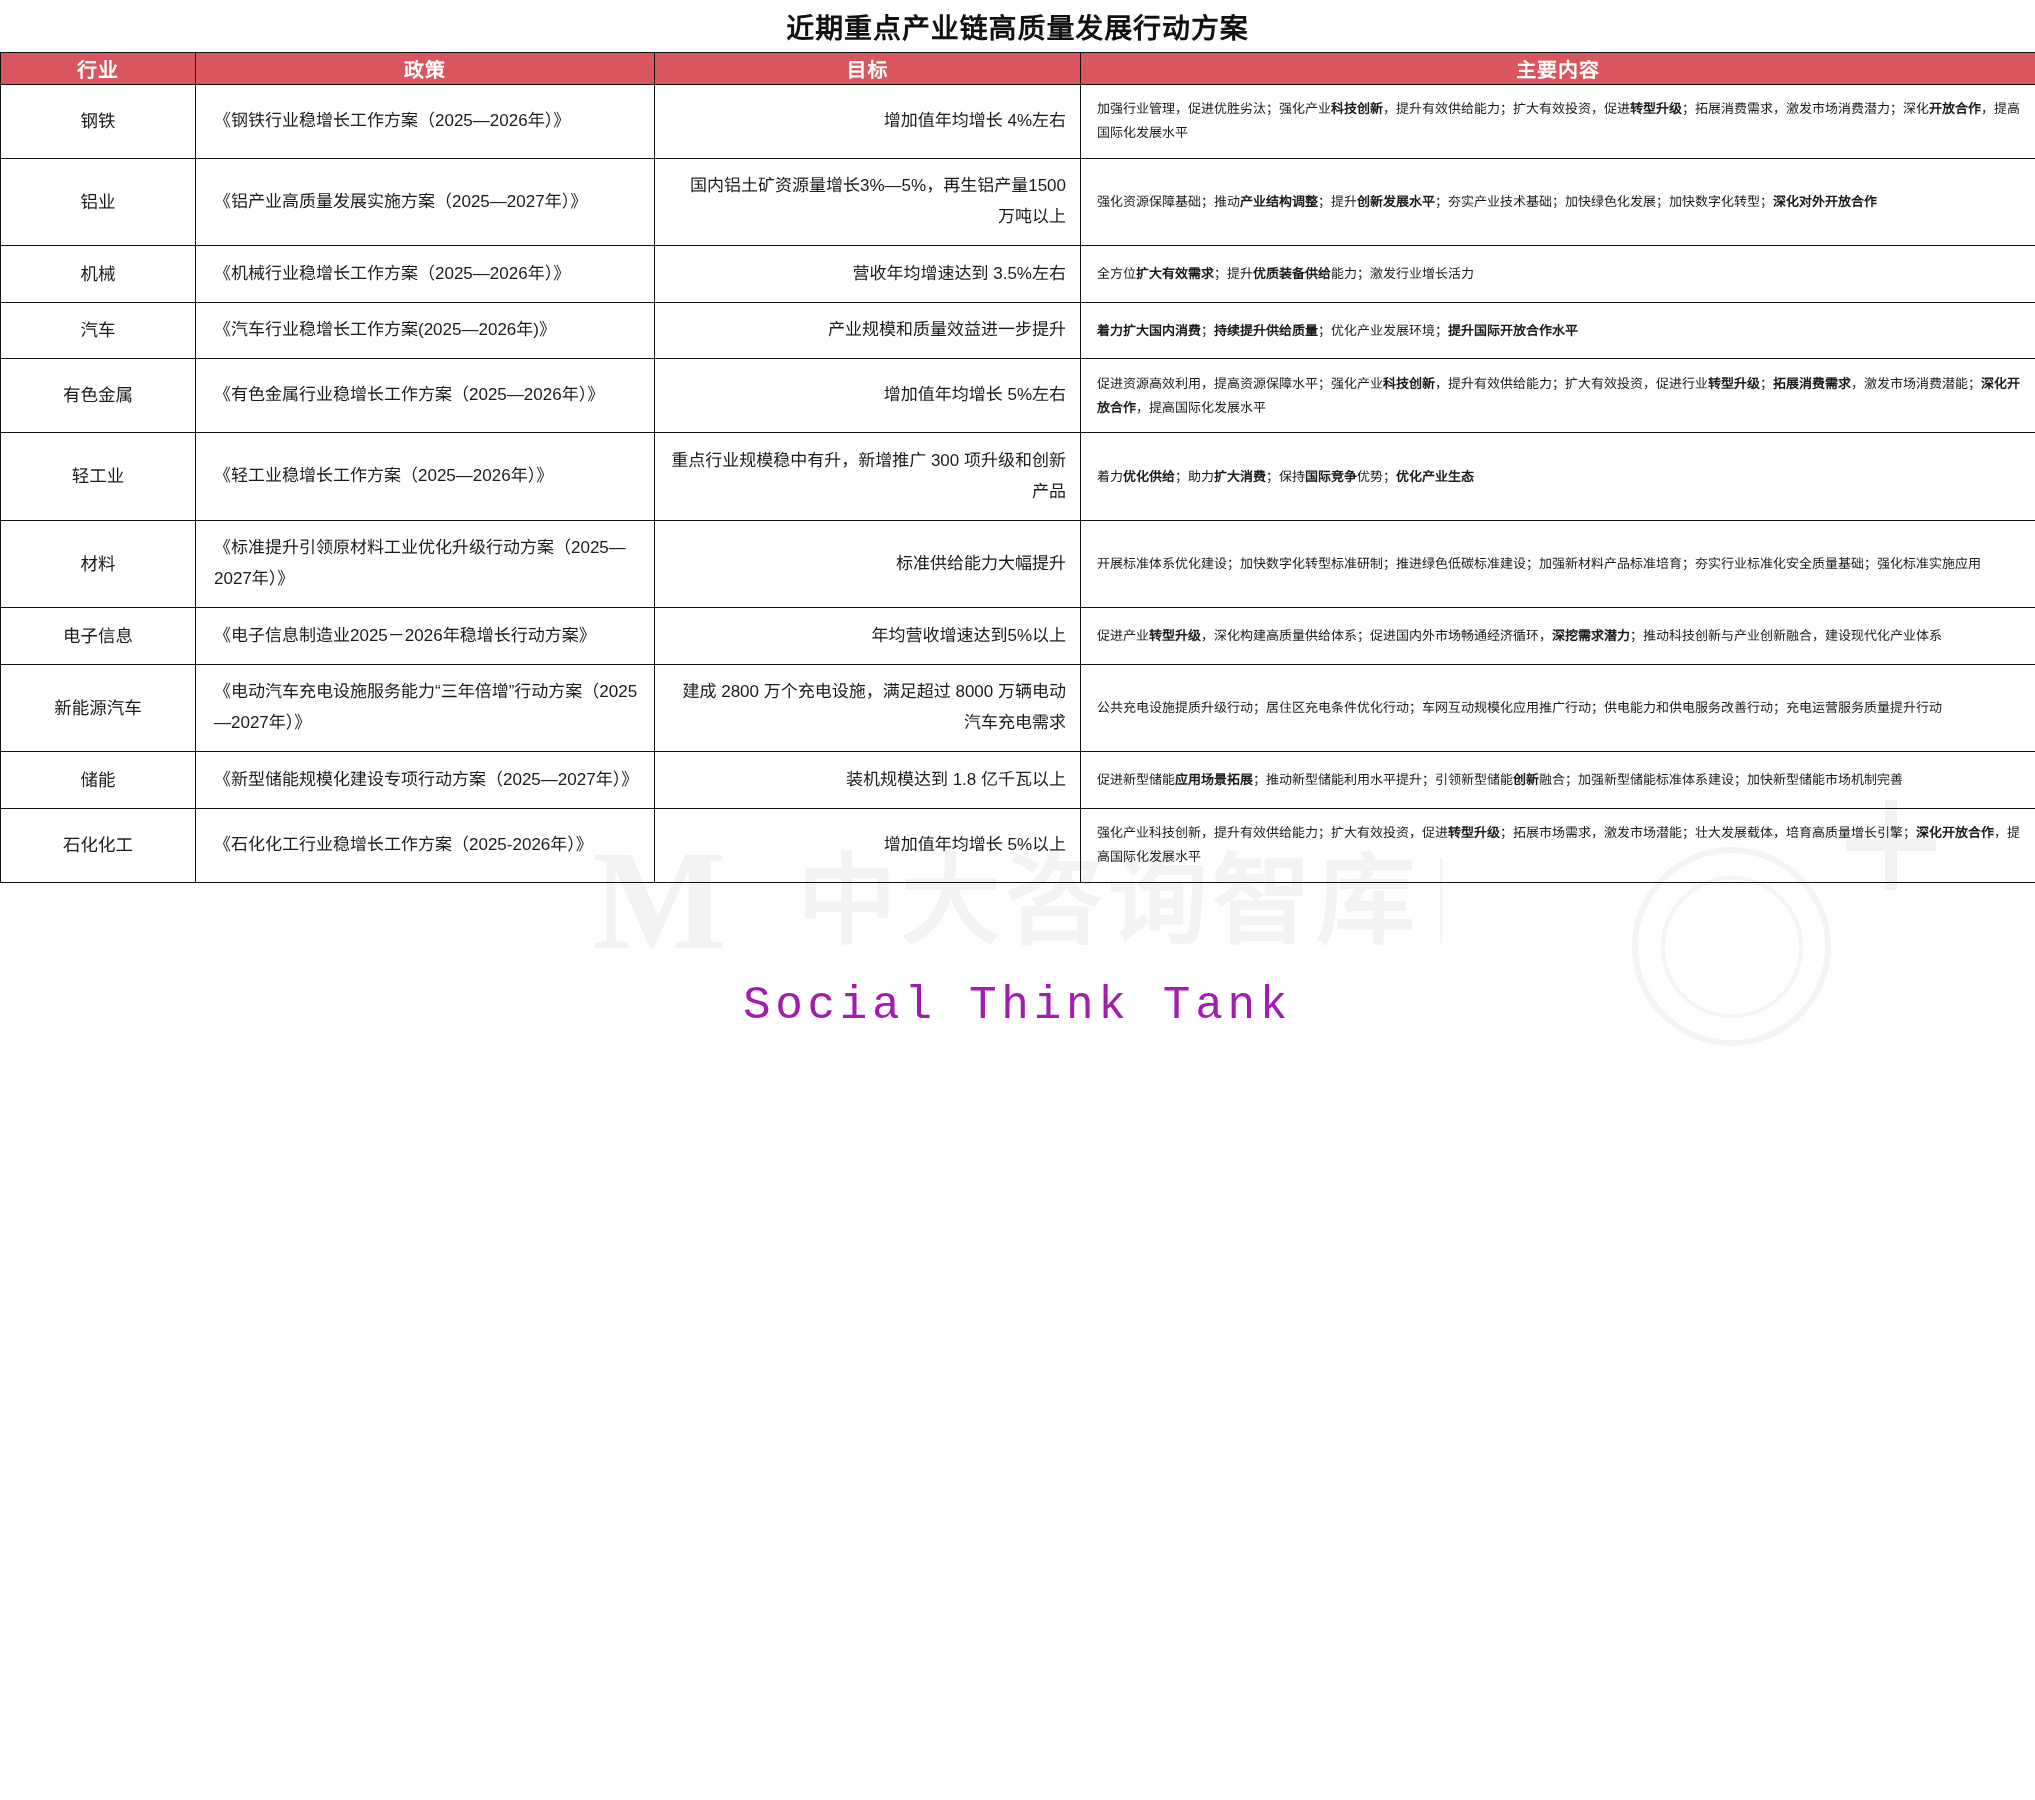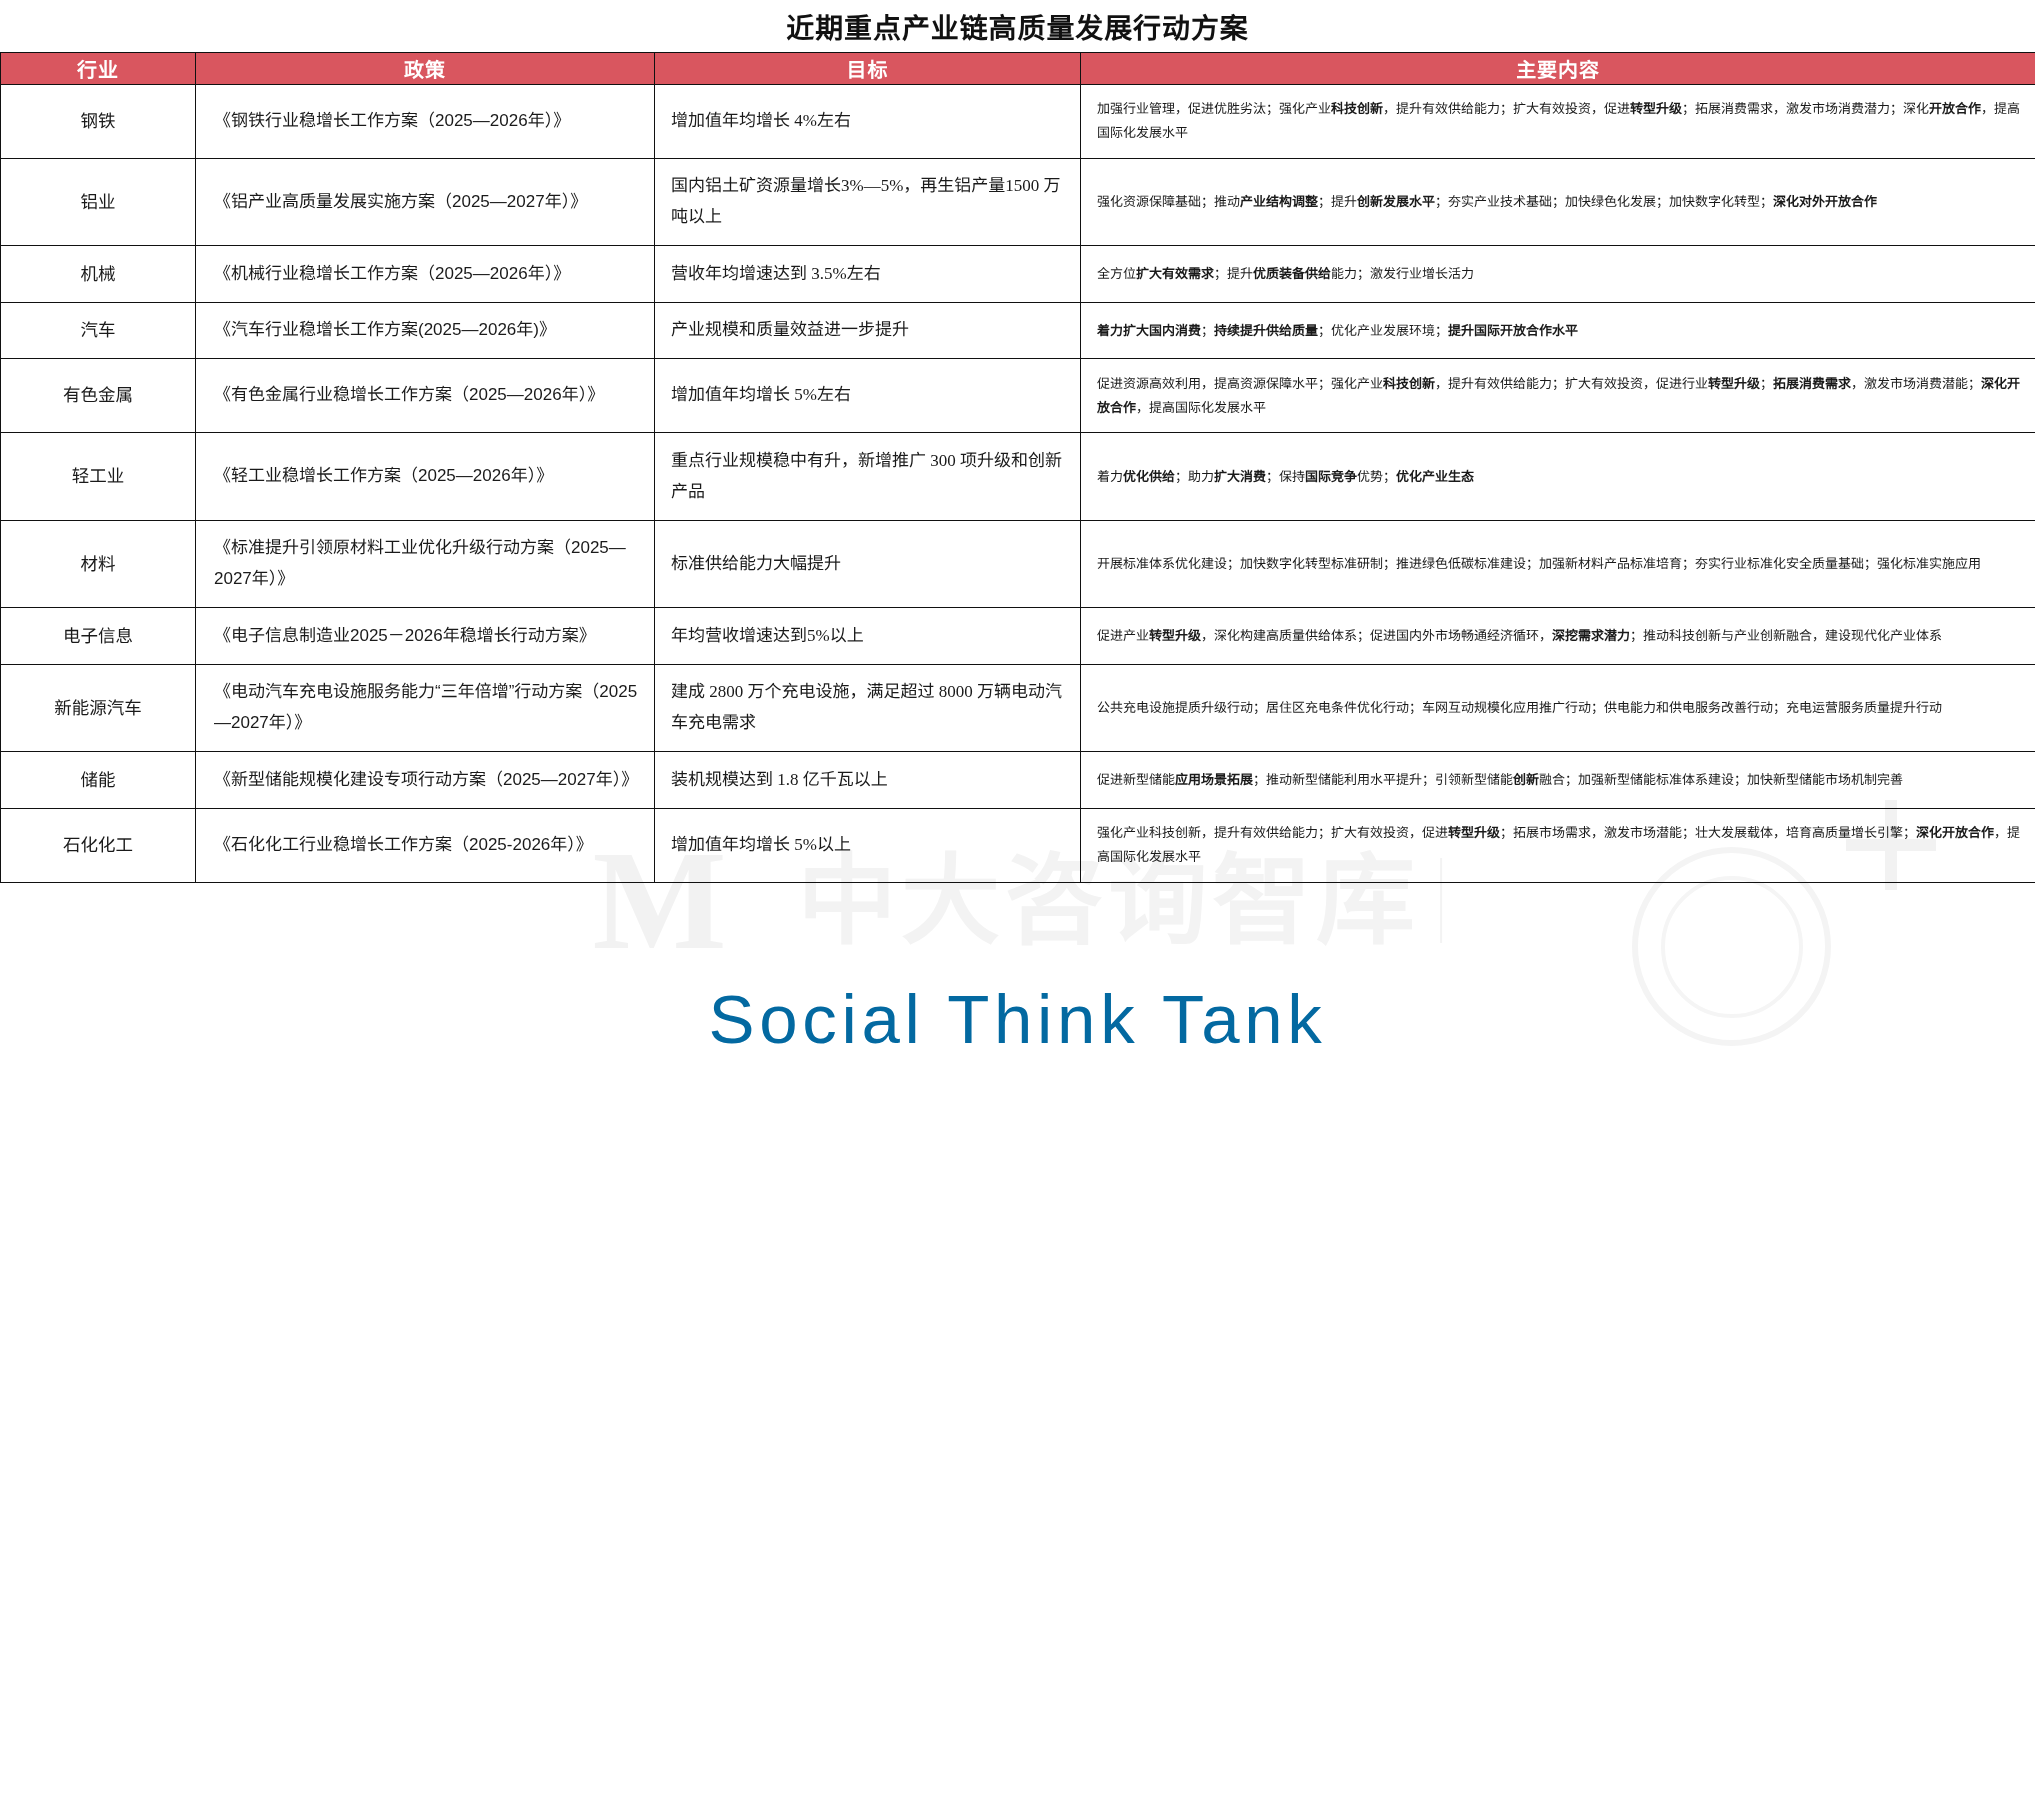--- a/index.html
+++ b/index.html
@@ -64,25 +64,25 @@
     letter-spacing: 4.7px;
     line-height: 1;
     margin-left: 48px;
   }
   .wm-divider {
     width: 2.8px;
     height: 85px;
     background: #f3f3f3;
   }
   .wm-en {
-    font-size: 69px;
+    font-size: 46px;
     font-weight: 400;
-    color: #0369a1;
+    color: #a21caf;
     letter-spacing: 4.7px;
-    font-family: Liberation Sans, sans-serif;
+    font-family: Liberation Mono, monospace;
   }
   .wm-seal {
     position: absolute;
     right: 204px;
     top: 14px;
     width: 199px;
     height: 199px;
     border-radius: 50%;
     border: 6.6px solid #f4f4f4;
     box-sizing: border-box;
@@ -183,26 +183,25 @@
     background: transparent;
   }
   td.policy {
     text-align: left;
     font-size: 17px;
     line-height: 1.82;
     padding: 12.3px 16px 12.3px 18px;
     background: transparent;
   }
   td.target {
-    text-align: left;
+    text-align: right;
     font-size: 17px;
     line-height: 1.82;
     padding: 12.3px 14px 12.3px 16px;
     background: transparent;
-    font-family: Liberation Serif, serif;
   }
   td.content {
     text-align: left;
     font-size: 13px;
     line-height: 1.86;
     padding: 12.3px 14px 12.3px 16px;
     background: transparent;
   }
   td.content b,
   td.policy b,

